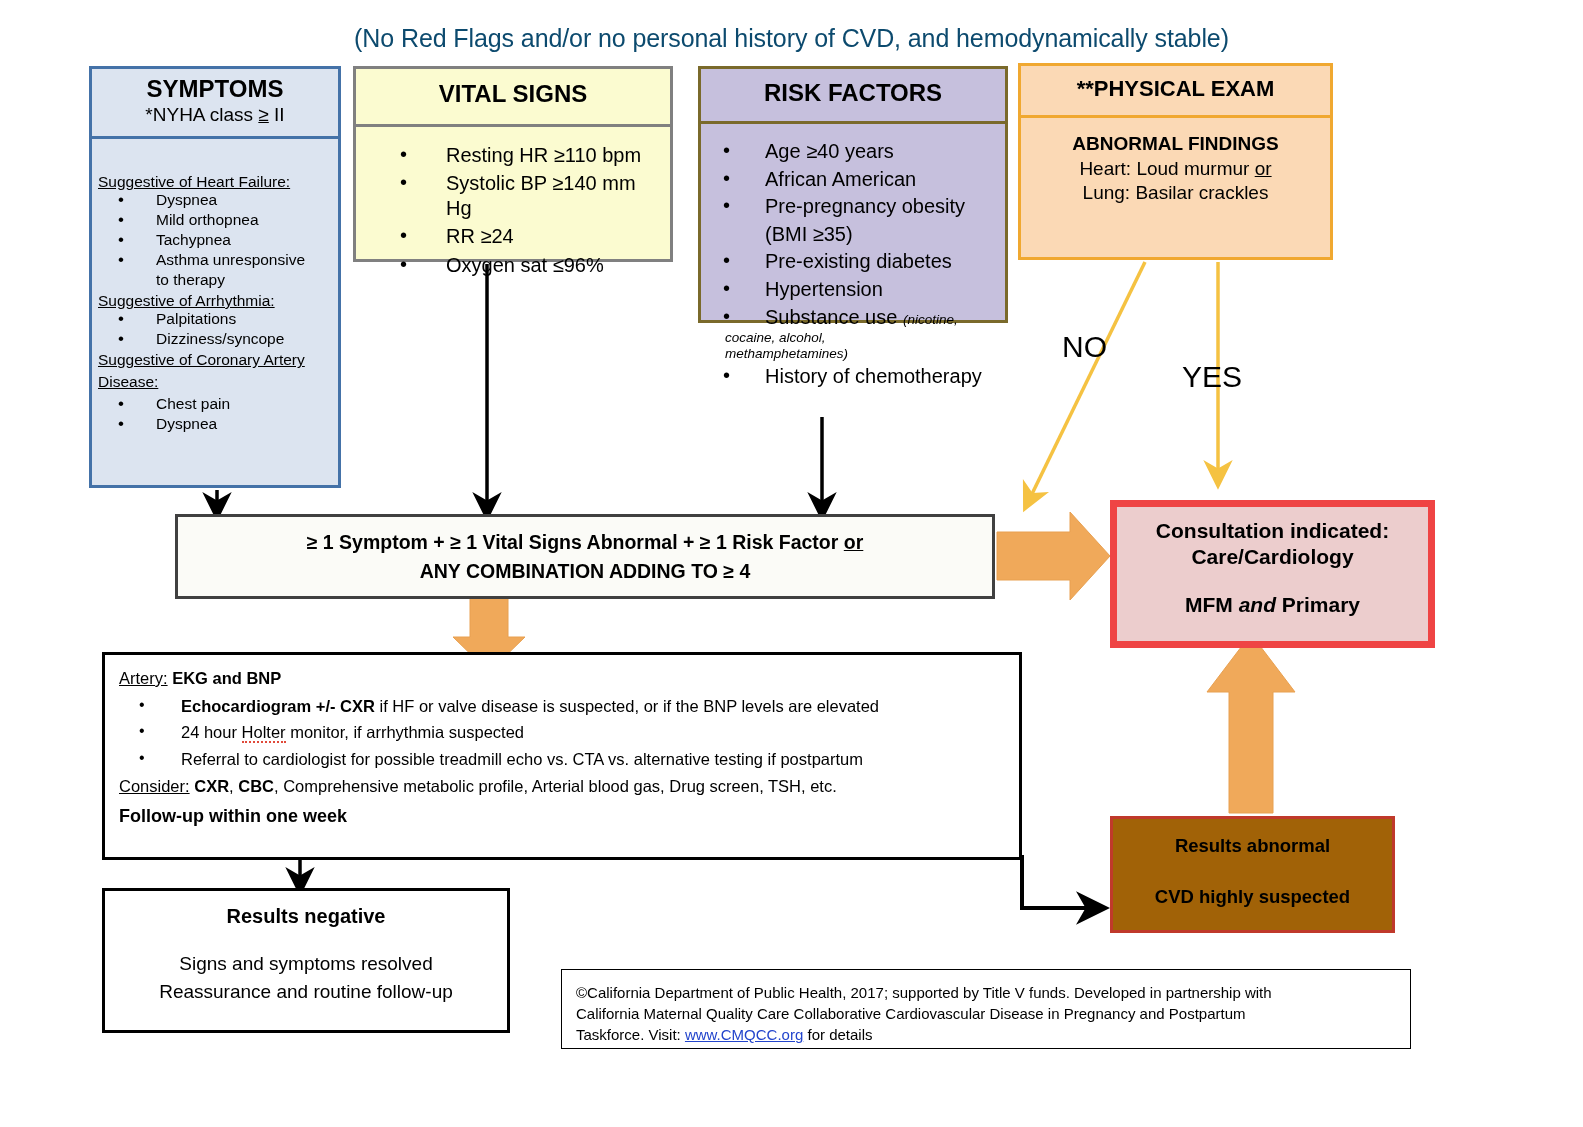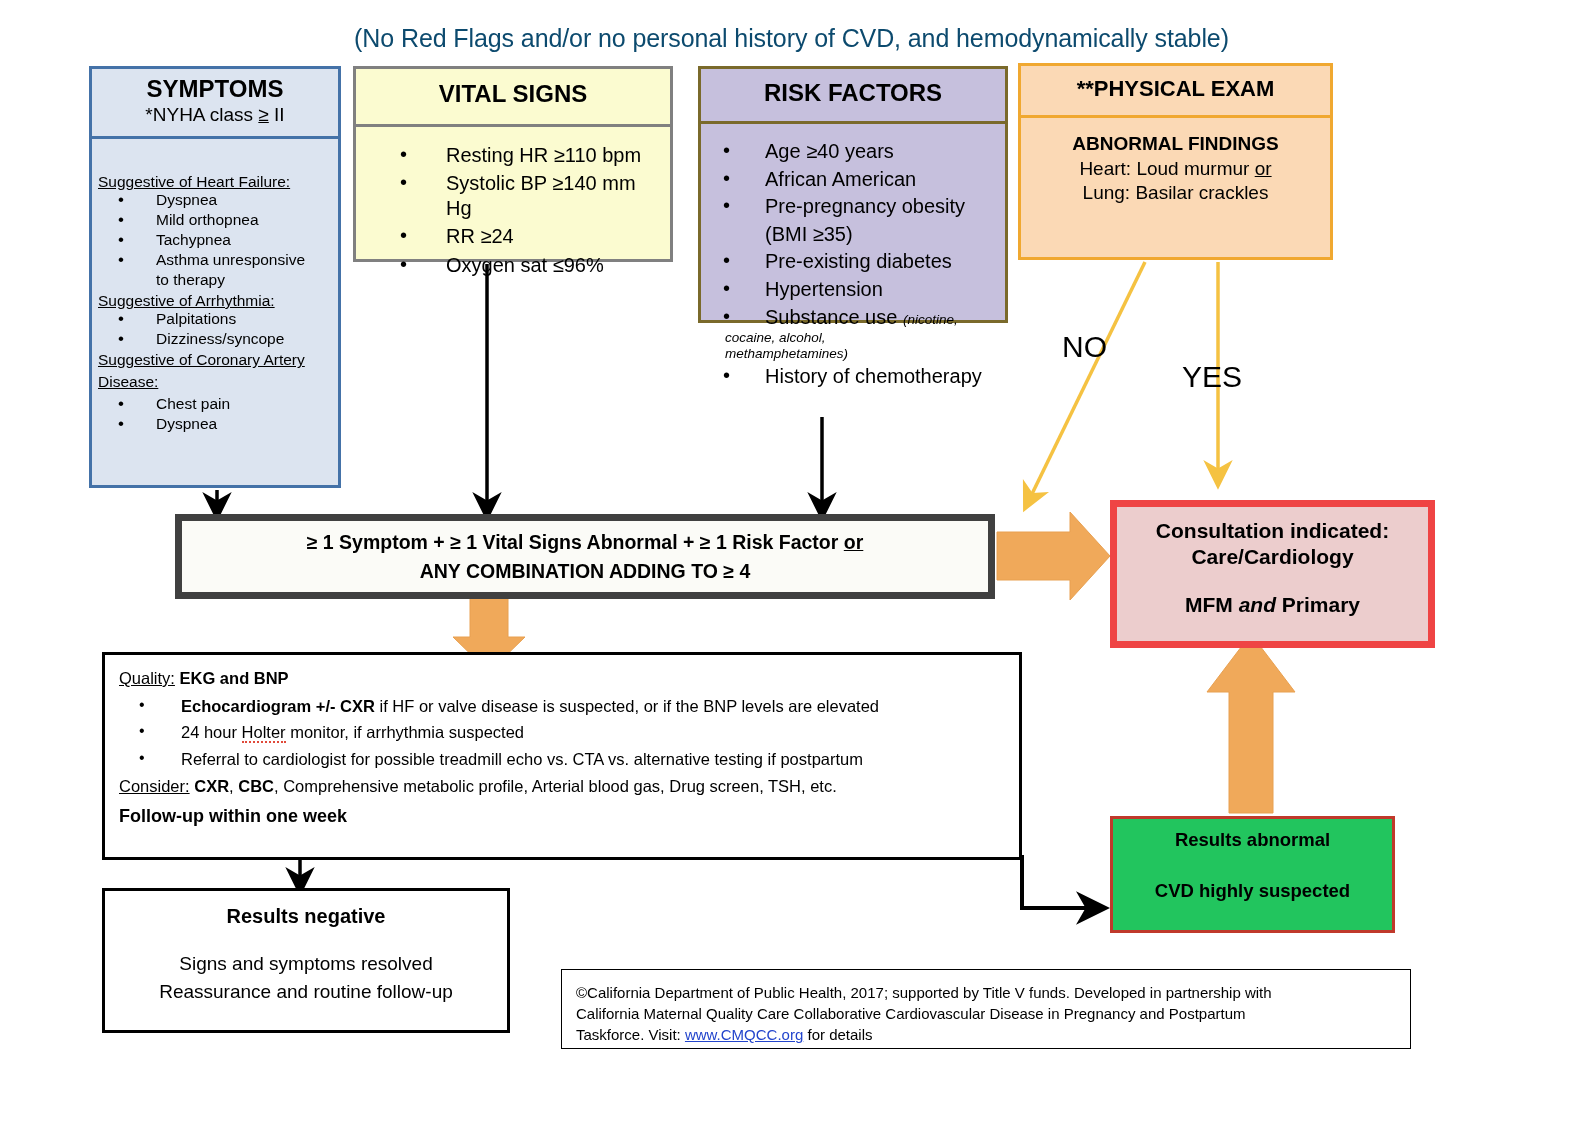--- a/index.html
+++ b/index.html
@@ -73,21 +73,21 @@
   }
   #pexam-head{left:0;top:0;width:100%;height:52px;border-bottom:3px solid #f0a830;}
   #pexam-head .t1{font-size:22px;font-weight:bold;text-align:center;padding-top:10px;}
   #pexam-body{left:0;top:56px;width:100%;padding:10px 8px 0 8px;text-align:center;}
   #pexam-body .af{font-size:19px;font-weight:bold;line-height:1.3;}
   #pexam-body .ln{font-size:19px;line-height:1.3;}
 
   
   #combo{
     left:175px;top:514px;width:820px;height:85px;
-    border:7px solid #404040;background:#fbfbf7;
+    border:3px solid #404040;background:#fbfbf7;
     display:flex;align-items:center;justify-content:center;
   }
   #combo .ctext{text-align:center;font-size:19.5px;font-weight:bold;line-height:1.48;}
 
   
   #obtain{
     left:102px;top:652px;width:920px;height:208px;
     border:3px solid #000;background:#fff;padding:12px 14px 0 14px;
     font-size:16.5px;line-height:1.35;
   }
@@ -108,21 +108,21 @@
   #consult{
     left:1110px;top:500px;width:325px;height:148px;
     border:7px solid #ef4444;background:#eccdcd;text-align:center;padding-top:12px;
   }
   #consult .h{font-size:21px;font-weight:bold;}
   #consult .l{font-size:21px;font-weight:bold;line-height:1.35;}
 
   
   #resabn{
     left:1110px;top:816px;width:285px;height:117px;
-    border:3px solid #c0392b;background:#22c55e;text-align:center;padding-top:12px;
+    border:3px solid #c0392b;background:#a16207;text-align:center;padding-top:18px;
   }
   #resabn .l{font-size:18.5px;font-weight:bold;line-height:1.0;}
   #resabn .l2{margin-top:32px;}
 
   
   #footer{
     left:561px;top:969px;width:850px;height:80px;
     border:1.5px solid #000;background:#fff;padding:12px 14px;
     font-size:15px;line-height:1.4;font-family:"Liberation Sans",sans-serif;
   }
@@ -255,21 +255,21 @@
 
 <div class="abs" id="combo">
   <div class="ctext">
     <span>≥ 1 Symptom + ≥ 1 Vital Signs Abnormal + ≥ 1 Risk Factor </span><span class="uline">or</span><br>
     <span>ANY COMBINATION ADDING TO ≥  4</span>
   </div>
 </div>
 
 <div class="abs" id="obtain">
   <div class="row">
-    <span class="uline">Quality:</span>
+    <span class="uline">Artery:</span>
     <span class="bold">EKG and BNP</span>
   </div>
   <ul class="bul">
     <li>
       <span class="bold">Echocardiogram +/- CXR</span><span> if HF or valve disease is suspected, or if the BNP levels are elevated</span>
     </li>
     <li>
       <span>24 hour </span><span class="sq-red">Holter</span><span> monitor, if arrhythmia suspected</span>
     </li>
     <li>Referral to cardiologist for possible treadmill echo vs. CTA vs. alternative testing if postpartum</li>

